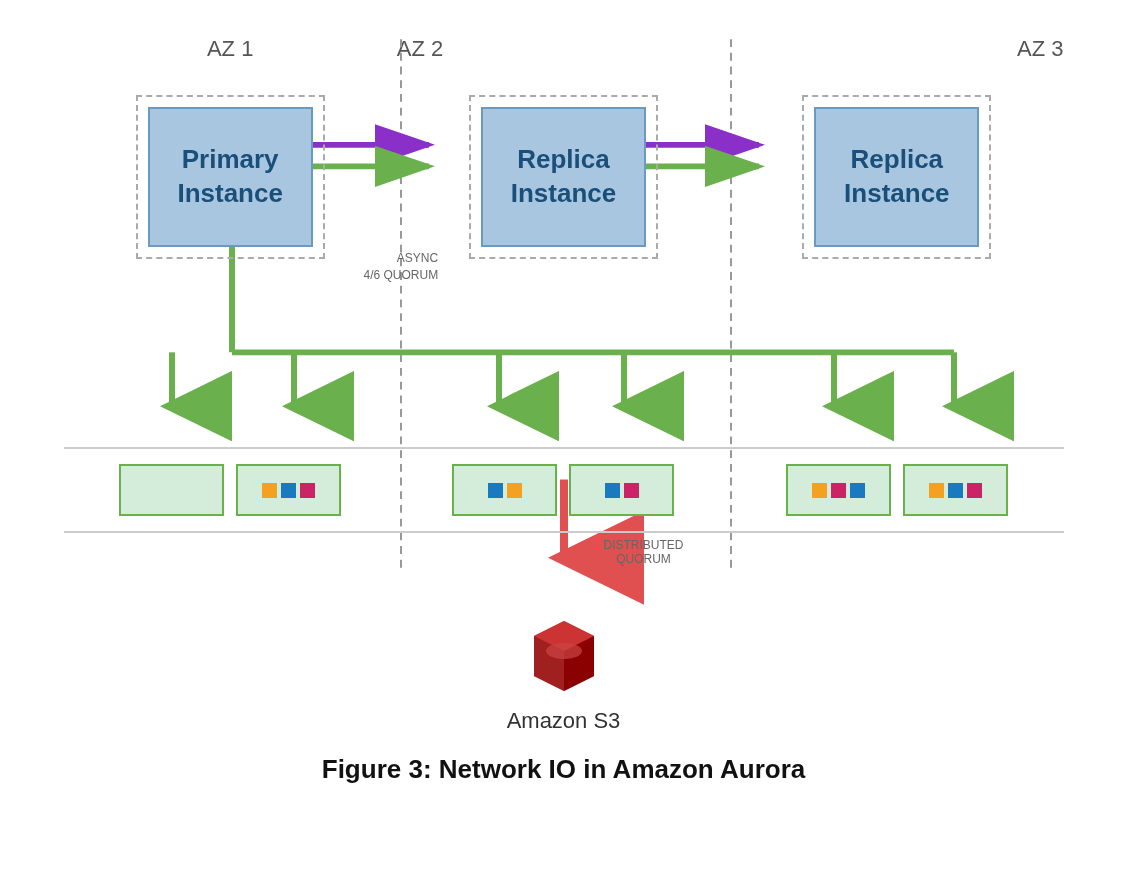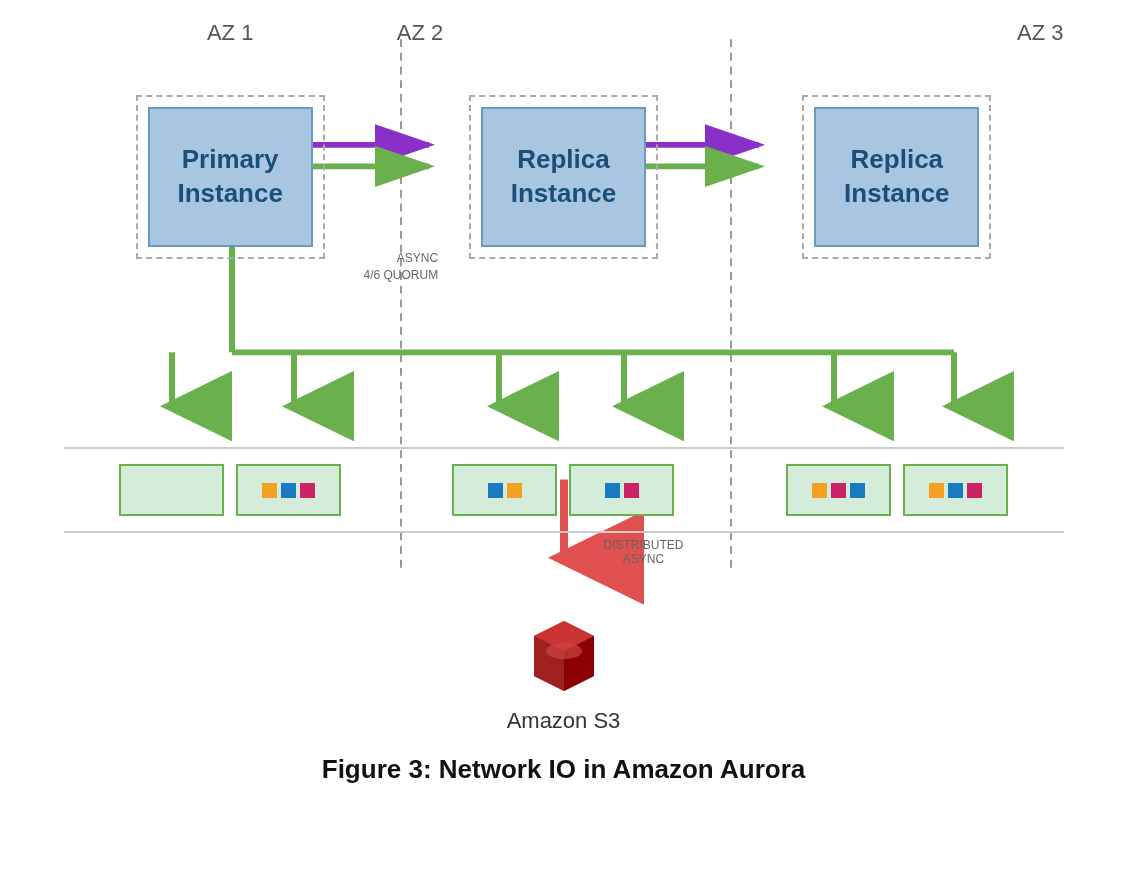--- a/index.html
+++ b/index.html
@@ -81,21 +81,21 @@
     <line x1="560" y1="360" x2="560" y2="415" stroke="#6ab04c" stroke-width="6" marker-end="url(#arrowhead-green-down)"></line>
 
     <line x1="770" y1="360" x2="770" y2="415" stroke="#6ab04c" stroke-width="6" marker-end="url(#arrowhead-green-down)"></line>
 
     <line x1="890" y1="360" x2="890" y2="415" stroke="#6ab04c" stroke-width="6" marker-end="url(#arrowhead-green-down)"></line>
 
     <line x1="500" y1="490" x2="500" y2="570" stroke="#e05050" stroke-width="8" marker-end="url(#arrowhead-red-down)"></line>
 
   </svg>
 
-  <div style="display:flex; width:100%; padding-top:20px; margin-bottom:21px;">
+  <div style="display:flex; width:100%; padding-top:36px; margin-bottom:5px;">
     <div style="flex:1; text-align:center; font-size:22px; color:#555;">AZ 1</div>
     <div style="flex:1; text-align:left; font-size:22px; color:#555;">AZ 2</div>
     <div style="flex:1; text-align:right; font-size:22px; color:#555;">AZ 3</div>
   </div>
 
   <div style="display:flex; width:100%; align-items:center; height:220px; position:relative;">
 
     <div style="flex:1; display:flex; justify-content:center; align-items:center;">
       <div style="border:2px dashed #aaa; padding:10px; display:inline-flex;">
         <div style="background:#a8c6e0; border:2px solid #6a9abf; width:165px; height:140px; display:flex; align-items:center; justify-content:center; text-align:center; font-size:26px; font-weight:bold; color:#1a4f7a; line-height:1.3;">
@@ -163,21 +163,21 @@
       <div style="background:#d4edda; border:2px solid #6ab04c; width:105px; height:52px; display:flex; align-items:center; justify-content:center; gap:4px;">
         <div style="width:15px;height:15px;background:#f4a020;"></div>
         <div style="width:15px;height:15px;background:#1a7abf;"></div>
         <div style="width:15px;height:15px;background:#cc2266;"></div>
       </div>
     </div>
   </div>
 
   <div style="text-align:center; font-size:12px; color:#666; margin-top:5px; position:relative; left:80px;">
     <span style="white-space:pre-line;">DISTRIBUTED
-ASYNC</span>
+QUORUM</span>
   </div>
 
   <div style="display:flex; flex-direction:column; align-items:center; margin-top:50px;">
 
     <div style="margin-bottom:8px;">
       <svg width="80" height="80" viewBox="0 0 80 80">
 
         <polygon points="40,5 70,20 70,60 40,75 10,60 10,20" fill="#b22222" opacity="0.9"></polygon>
         <polygon points="40,5 70,20 40,35 10,20" fill="#cc3333"></polygon>
         <polygon points="40,35 70,20 70,60 40,75" fill="#8b0000"></polygon>

